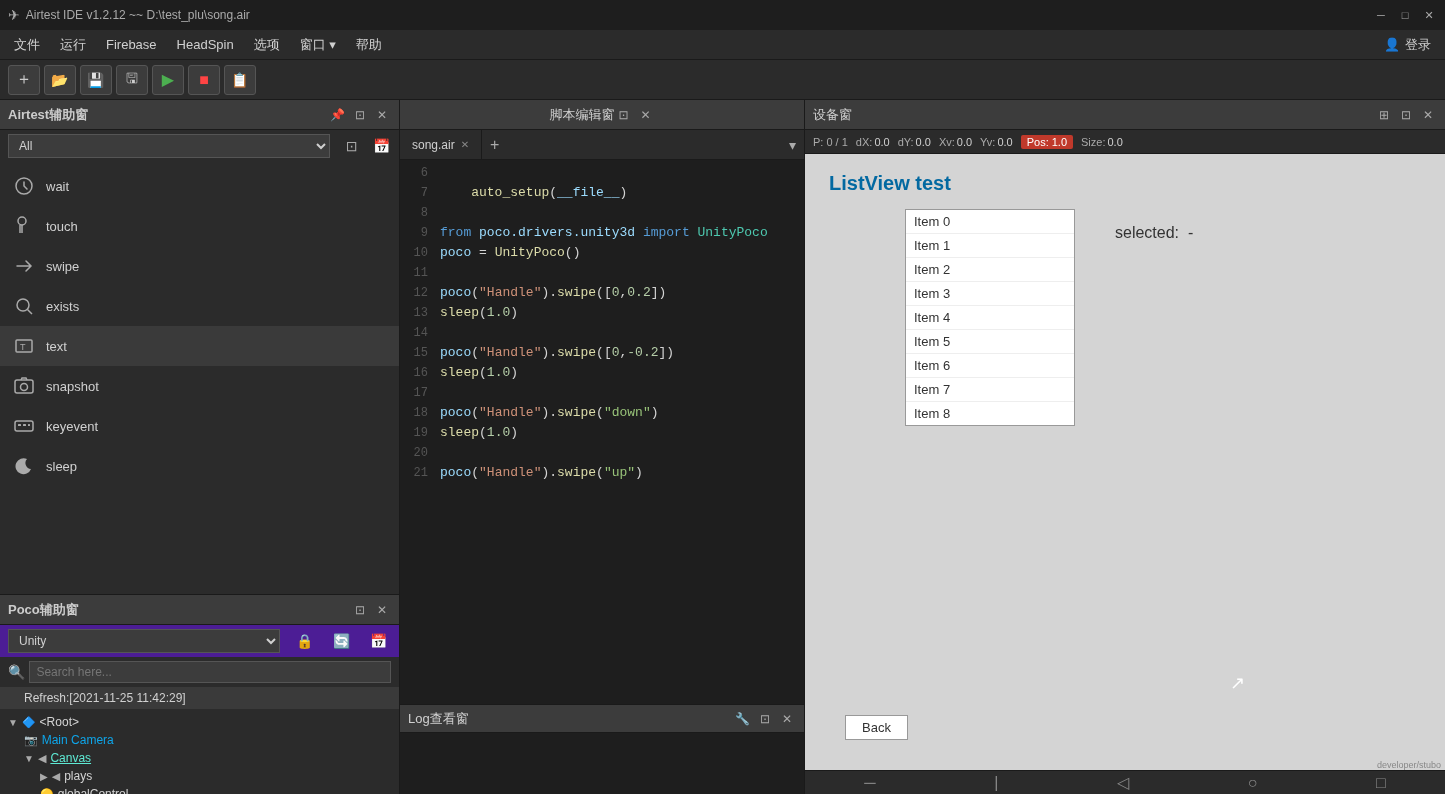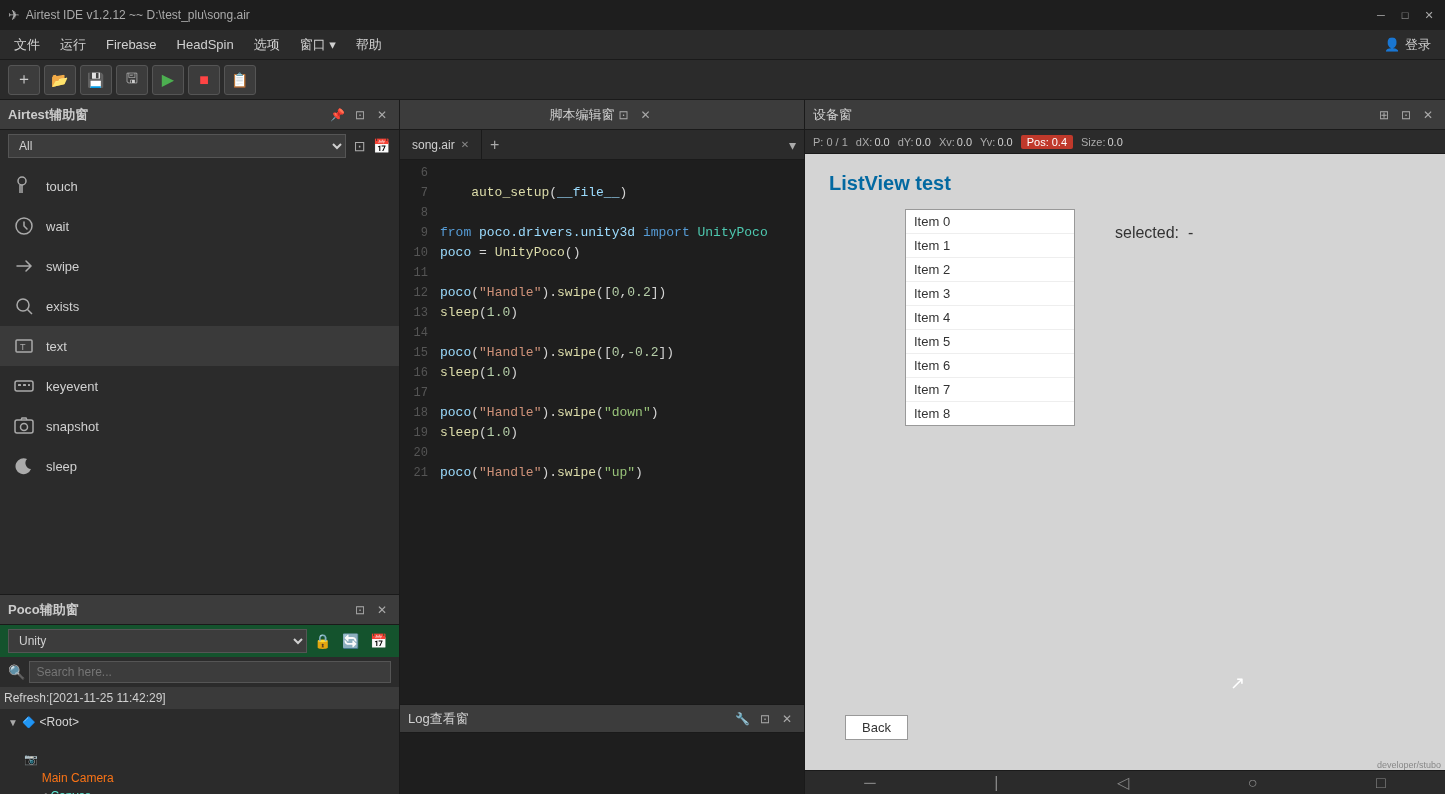--- a/index.html
+++ b/index.html
@@ -176,22 +176,22 @@
     #poco-section {
       border-top: 1px solid #1a1a1a;
       height: 200px;
       display: flex;
       flex-direction: column;
     }
     .poco-dropdown {
       display: flex;
       align-items: center;
       padding: 4px 8px;
-      gap: 4px;
-      background: #14532d;
+      gap: 13px;
+      background: #4c1d95;
     }
     .poco-dropdown select {
       flex: 1;
       background: #3c3c3c;
       border: 1px solid #555;
       color: #d0d0d0;
       padding: 3px 6px;
       font-size: 12px;
     }
     .poco-icon-btn {
@@ -212,21 +212,21 @@
     }
     .search-box input {
       flex: 1;
       background: #3c3c3c;
       border: 1px solid #555;
       color: #d0d0d0;
       padding: 3px 6px;
       font-size: 12px;
     }
     .refresh-bar {
-      padding: 4px 4px;
+      padding: 4px 24px;
       font-size: 12px;
       color: #d0d0d0;
       background: #3a3a3a;
     }
     .tree-view {
       flex: 1;
       overflow-y: auto;
       padding: 4px 8px;
       font-size: 12px;
     }
@@ -518,52 +518,52 @@
     <div class="panel-header">
       <span class="panel-header-title">Airtest辅助窗</span>
       <div class="panel-header-controls">
         <span class="panel-ctrl-btn">📌</span>
         <span class="panel-ctrl-btn">⊡</span>
         <span class="panel-ctrl-btn">✕</span>
       </div>
     </div>
 
     <div class="airtest-filter">
-      <div style="display:flex;gap:8px;align-items:center;">
+      <div style="display:flex;gap:16px;align-items:center;">
         <select style="flex:1;background:#3c3c3c;border:1px solid #555;color:#d0d0d0;padding:3px 6px;font-size:12px;">
           <option>All</option>
           <option>Android</option>
           <option>iOS</option>
           <option>Windows</option>
         </select>
         <span style="cursor:pointer;font-size:14px;color:#aaa;">⊡</span>
         <span style="cursor:pointer;font-size:14px;color:#aaa;">📅</span>
       </div>
     </div>
 
     <div class="airtest-list">
 
       <div class="airtest-item">
         <span class="item-icon">
           <svg width="22" height="22" viewBox="0 0 22 22">
+              <circle cx="11" cy="11" r="8" fill="none" stroke="#aaa" stroke-width="1.5"></circle>
+              <path d="M11 7 L11 11 L14 14" stroke="#aaa" stroke-width="1.5" fill="none" stroke-linecap="round"></path>
+            </svg>
+        </span>
+        <span>wait</span>
+      </div>
+
+      <div class="airtest-item">
+        <span class="item-icon">
+          <svg width="22" height="22" viewBox="0 0 22 22">
               <circle cx="9" cy="6" r="4" fill="none" stroke="#aaa" stroke-width="1.5"></circle>
               <path d="M7 10 L7 18 M9 10 L9 18" stroke="#aaa" stroke-width="1.5" fill="none"></path>
             </svg>
         </span>
         <span>touch</span>
-      </div>
-
-      <div class="airtest-item">
-        <span class="item-icon">
-          <svg width="22" height="22" viewBox="0 0 22 22">
-              <circle cx="11" cy="11" r="8" fill="none" stroke="#aaa" stroke-width="1.5"></circle>
-              <path d="M11 7 L11 11 L14 14" stroke="#aaa" stroke-width="1.5" fill="none" stroke-linecap="round"></path>
-            </svg>
-        </span>
-        <span>wait</span>
       </div>
 
       <div class="airtest-item">
         <span class="item-icon">
           <svg width="22" height="22" viewBox="0 0 22 22">
               <path d="M4 11 L18 11 M13 6 L18 11 L13 16" stroke="#aaa" stroke-width="1.5" fill="none" stroke-linecap="round"></path>
             </svg>
         </span>
         <span>swipe</span>
       </div>
@@ -579,48 +579,48 @@
       </div>
 
       <div class="airtest-item" style="background:#3a3a3a;">
         <span class="item-icon">
           <svg width="22" height="22" viewBox="0 0 22 22">
               <rect x="3" y="5" width="16" height="12" rx="1" fill="none" stroke="#aaa" stroke-width="1.5"></rect>
               <text x="7" y="15" font-size="9" fill="#aaa">T</text>
             </svg>
         </span>
         <span>text</span>
+      </div>
+
+      <div class="airtest-item">
+        <span class="item-icon">
+          <svg width="22" height="22" viewBox="0 0 22 22">
+              <rect x="2" y="5" width="18" height="13" rx="2" fill="none" stroke="#aaa" stroke-width="1.5"></rect>
+              <circle cx="11" cy="12" r="3.5" fill="none" stroke="#aaa" stroke-width="1.5"></circle>
+              <path d="M8 5 L9 3 L13 3 L14 5" stroke="#aaa" stroke-width="1.5" fill="none"></path>
+            </svg>
+        </span>
+        <span>snapshot</span>
       </div>
 
       <div class="airtest-item">
         <span class="item-icon">
           <svg width="22" height="22" viewBox="0 0 22 22">
               <rect x="2" y="6" width="18" height="10" rx="2" fill="none" stroke="#aaa" stroke-width="1.5"></rect>
               <rect x="5" y="9" width="3" height="2" rx="0.5" fill="#aaa"></rect>
               <rect x="10" y="9" width="3" height="2" rx="0.5" fill="#aaa"></rect>
               <rect x="15" y="9" width="2" height="2" rx="0.5" fill="#aaa"></rect>
             </svg>
         </span>
         <span>keyevent</span>
       </div>
 
       <div class="airtest-item">
         <span class="item-icon">
           <svg width="22" height="22" viewBox="0 0 22 22">
-              <rect x="2" y="5" width="18" height="13" rx="2" fill="none" stroke="#aaa" stroke-width="1.5"></rect>
-              <circle cx="11" cy="12" r="3.5" fill="none" stroke="#aaa" stroke-width="1.5"></circle>
-              <path d="M8 5 L9 3 L13 3 L14 5" stroke="#aaa" stroke-width="1.5" fill="none"></path>
-            </svg>
-        </span>
-        <span>snapshot</span>
-      </div>
-
-      <div class="airtest-item">
-        <span class="item-icon">
-          <svg width="22" height="22" viewBox="0 0 22 22">
               <path d="M14 4 A8 8 0 1 0 18 14 A6 6 0 0 1 14 4 Z" fill="#aaa"></path>
             </svg>
         </span>
         <span>sleep</span>
       </div>
     </div>
 
     <div id="poco-section">
       <div class="panel-header">
         <span class="panel-header-title">Poco辅助窗</span>
@@ -649,21 +649,21 @@
       <div class="tree-view">
 
         <div class="tree-item">
           <span style="font-size:10px;color:#aaa;">▼</span>
           <span style="color:#569cd6;font-size:11px;">🔷</span>
           <span style="color:#d4d4d4;">&lt;Root&gt;</span>
         </div>
 
         <div class="tree-item tree-indent">
           <span style="font-size:11px;">📷</span>
-          <span style="color:#f97316;margin-top:38px;">Main Camera</span>
+          <span style="color:#0ea5e9;">Main Camera</span>
         </div>
 
         <div class="tree-item tree-indent">
           <span style="font-size:10px;color:#aaa;">▼</span>
           <span style="font-size:11px;color:#aaa;">◀</span>
           <span style="color:#5eead4;text-decoration:underline;">Canvas</span>
         </div>
 
         <div class="tree-item" style="margin-left:32px;">
           <span style="font-size:10px;color:#aaa;">▶</span>
@@ -799,21 +799,21 @@
         <span class="val">0.0</span>
       </span>
       <span class="device-toolbar-item">
         <span>Xv:</span>
         <span class="val">0.0</span>
       </span>
       <span class="device-toolbar-item">
         <span>Yv:</span>
         <span class="val">0.0</span>
       </span>
-      <span class="pos-indicator">Pos: 0.4</span>
+      <span class="pos-indicator">Pos: 1.0</span>
       <span class="device-toolbar-item">
         <span>Size:</span>
         <span class="val">0.0</span>
       </span>
     </div>
 
     <div class="device-screen">
       <div class="device-content">
         <div class="game-title">ListView test</div>
 

